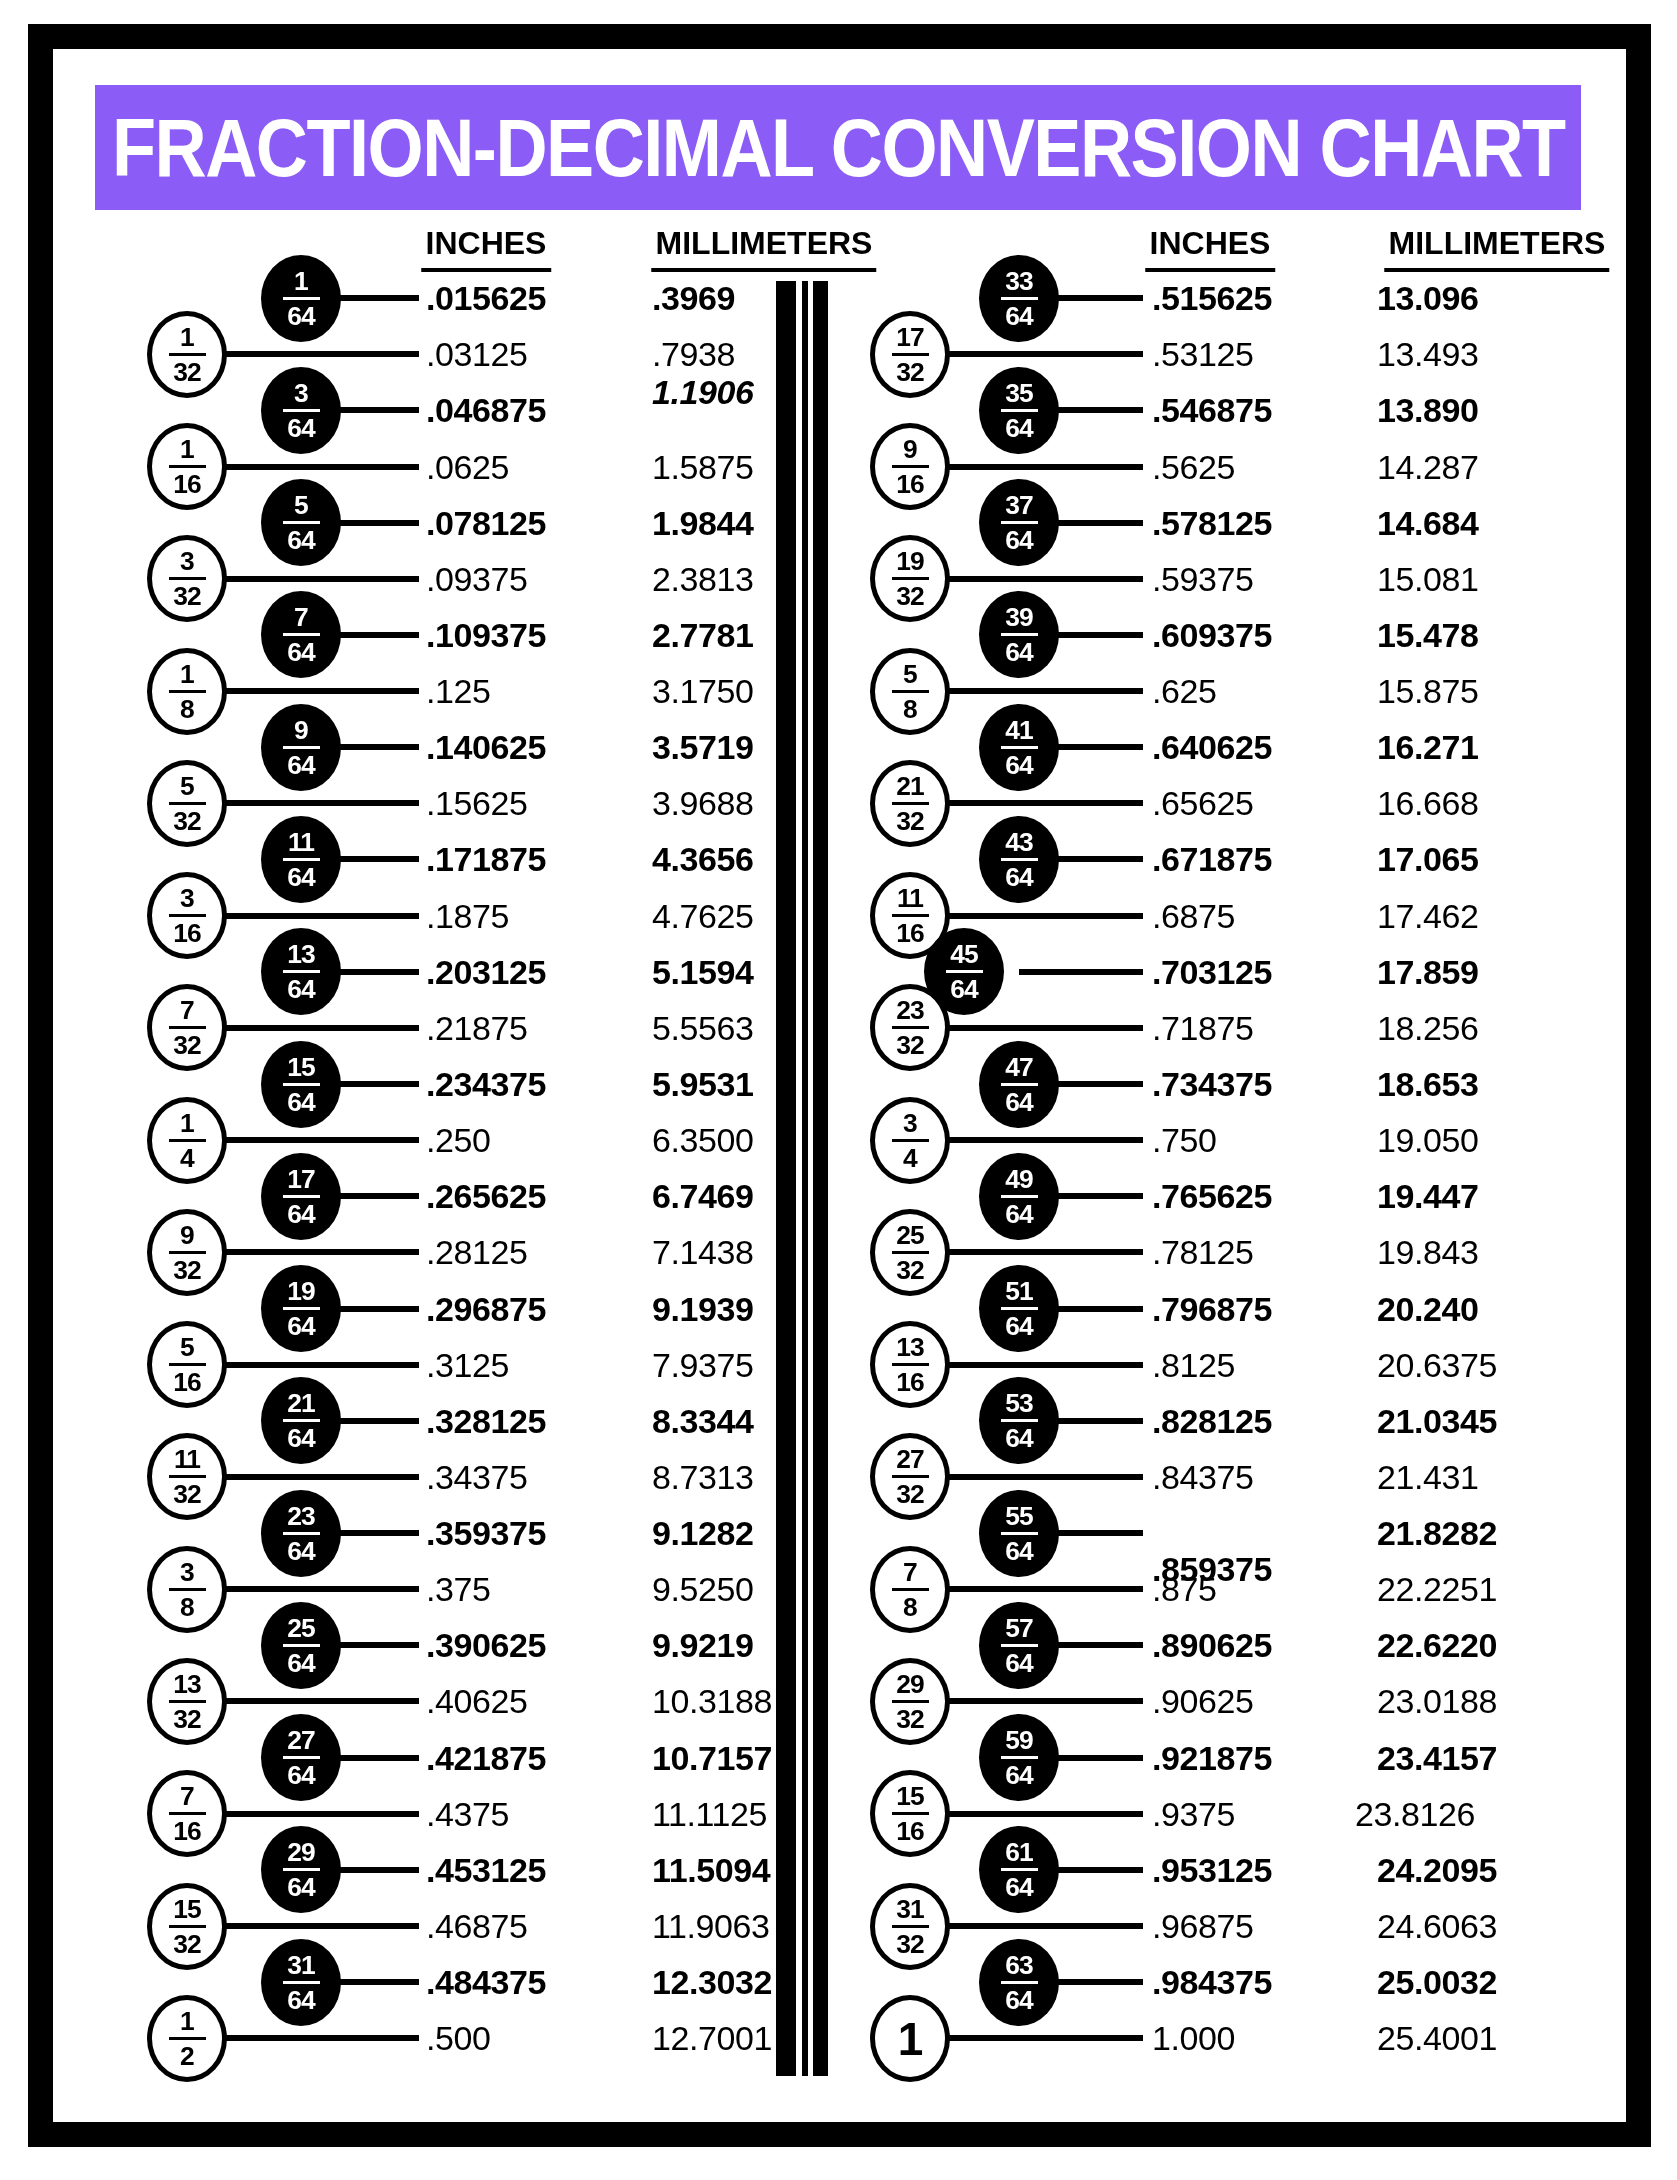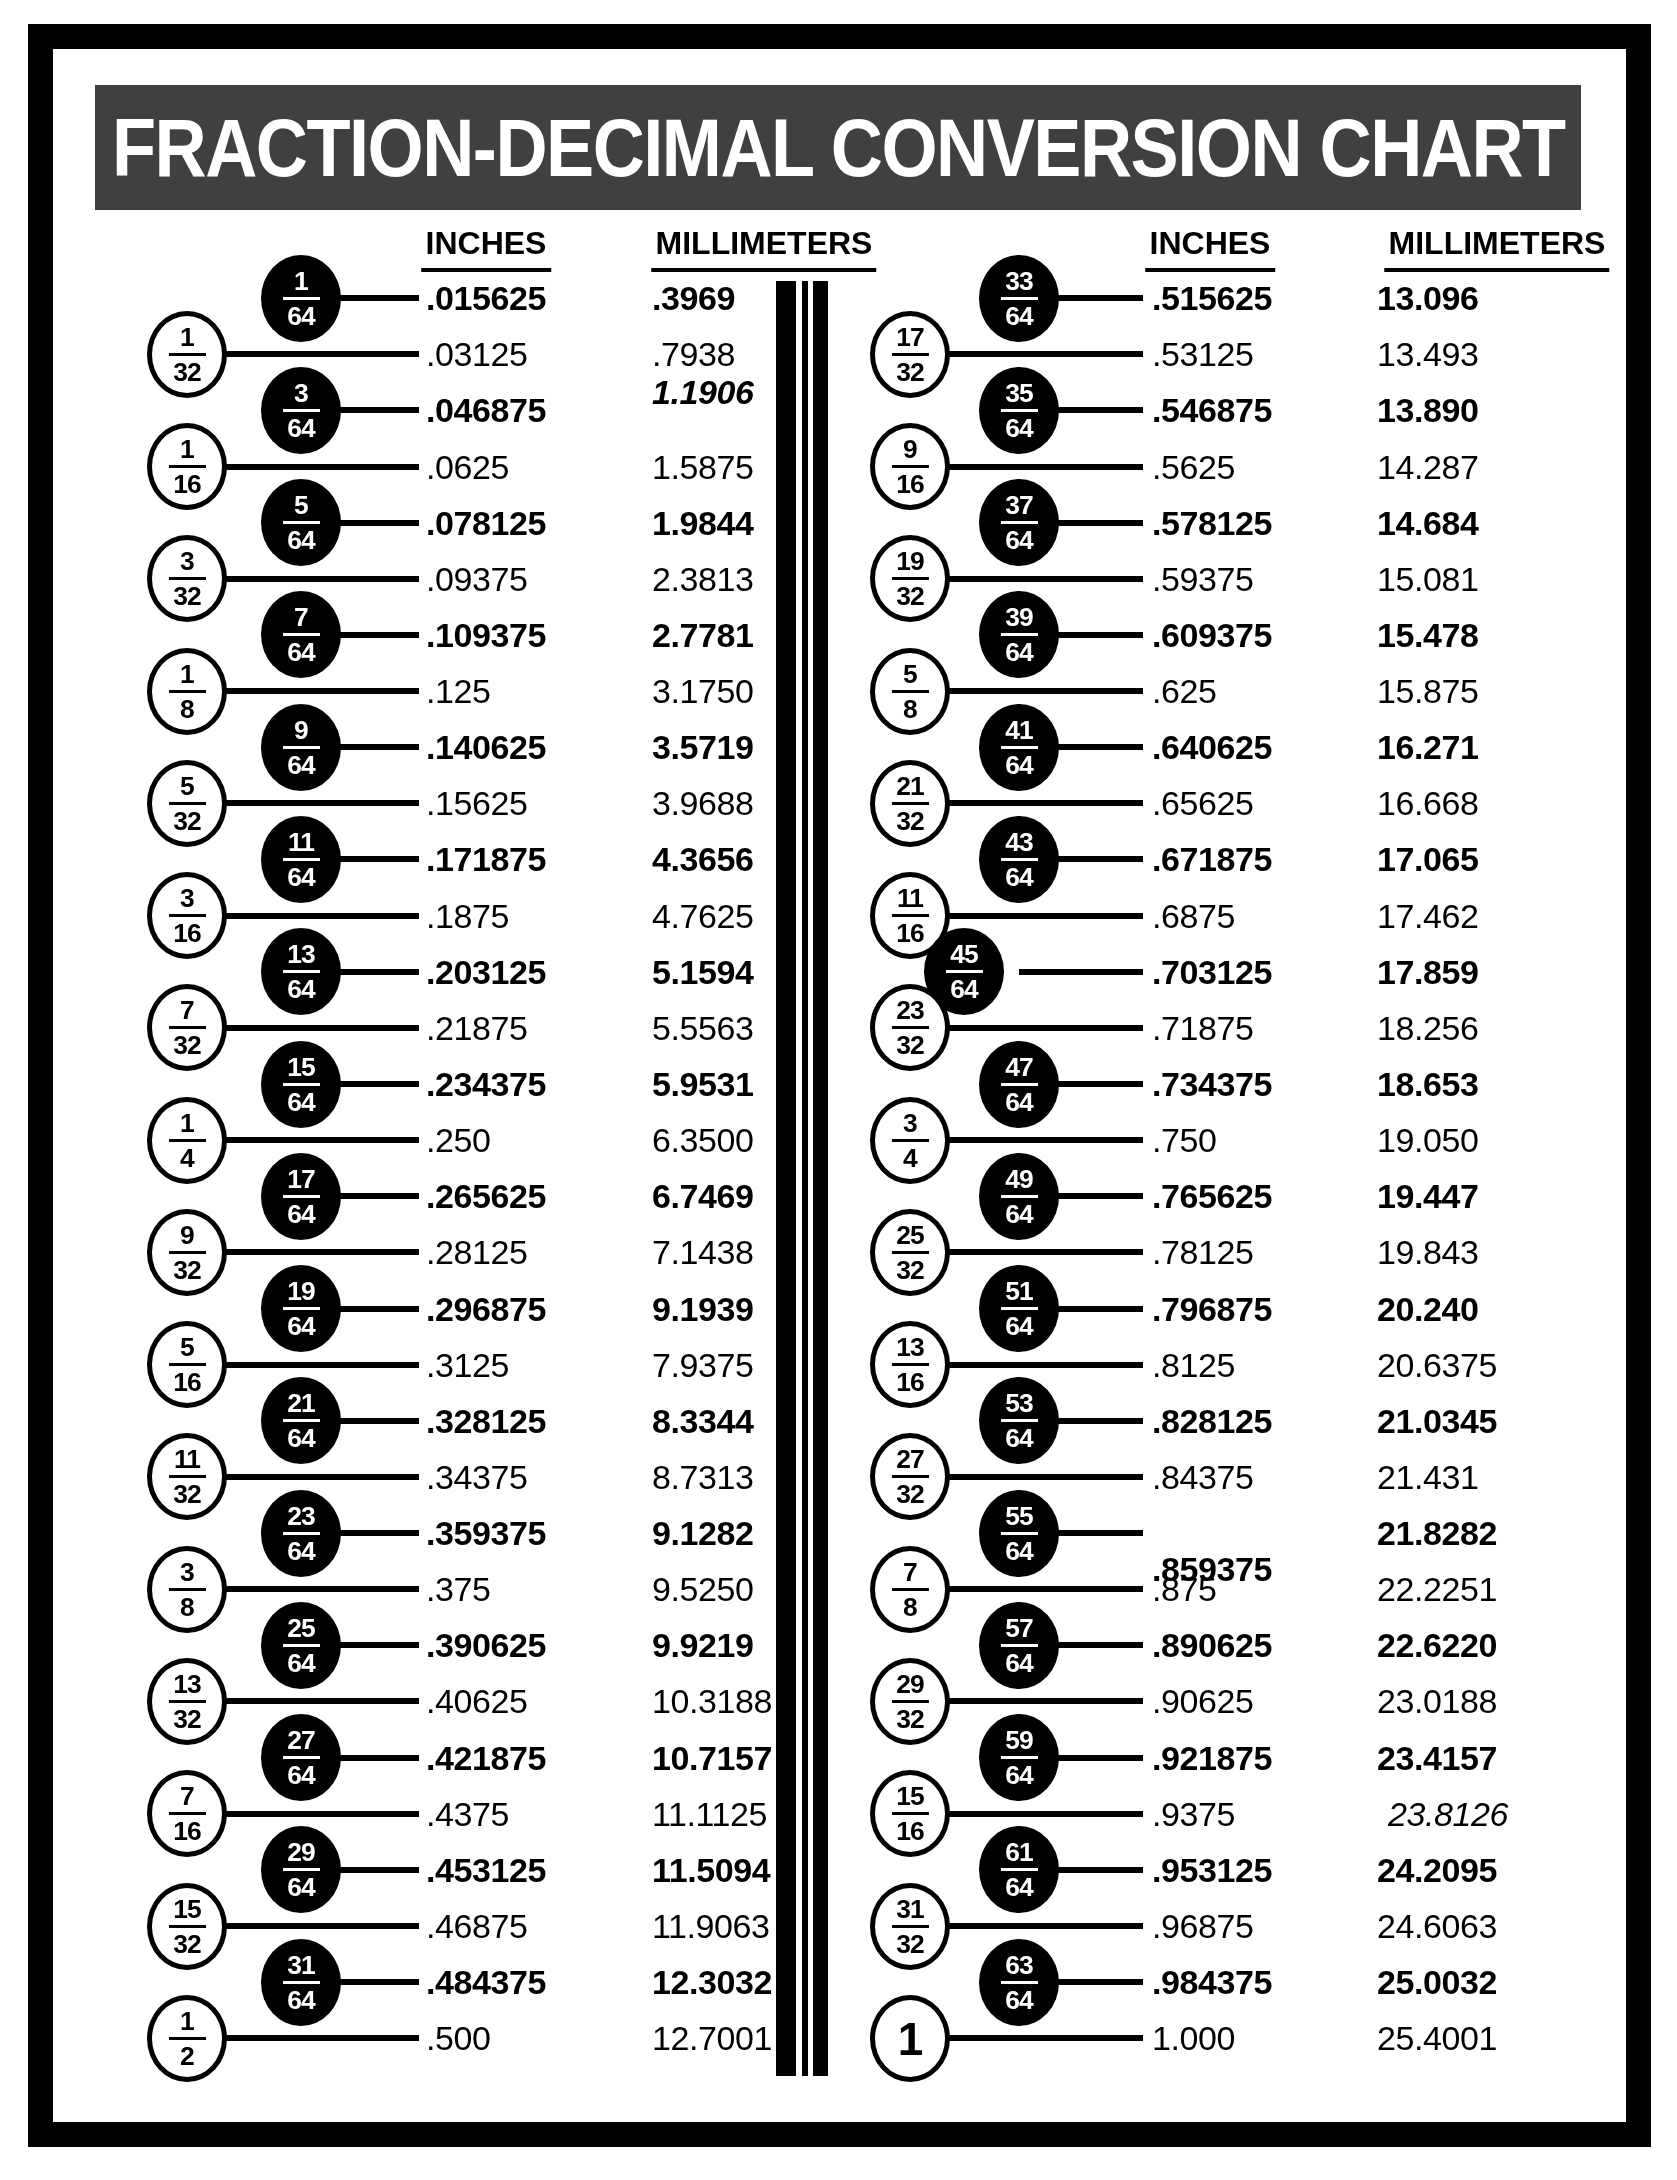--- a/index.html
+++ b/index.html
@@ -1,21 +1,21 @@
 <!DOCTYPE html>
 <html style="font-size:13.6px"><head>
 <meta charset="utf-8">
 <style>
   html,body{margin:0;padding:0;background:#fff;}
   #page{position:relative;width:1677px;height:2181px;background:#fff;overflow:hidden;
         font-family:"Liberation Sans",sans-serif;color:#000;}
   #frame{position:absolute;left:28px;top:24px;width:1623px;height:2123px;
          border:25.6px solid #000;box-sizing:border-box;}
   #banner{position:absolute;left:95px;top:85px;width:1486px;height:125px;
-          background:#404040;display:flex;align-items:center;justify-content:center;}
+          background:#8b5cf6;display:flex;align-items:center;justify-content:center;}
   #banner .t{color:#fff;font-weight:700;font-size:82px;letter-spacing:-1.7px;
              transform:scaleX(0.88);transform-origin:center;white-space:nowrap;}
   .hdr{position:absolute;top:225px;transform:translateX(-50%);font-weight:700;font-size:32px;
        border-bottom:4.3px solid #000;padding:0 4.3px 6px 4.3px;white-space:nowrap;}
   .divider{position:absolute;top:281px;height:1795px;}
   .dbar{position:absolute;top:0;height:100%;background:#000;}
   .connector{position:absolute;height:6px;background:#000;}
   .circle{position:absolute;width:80px;height:87px;border-radius:50%;box-sizing:border-box;
           display:flex;flex-direction:column;align-items:center;justify-content:center;line-height:1;}
   .circle.filled{background:#000;color:#fff;}
@@ -581,21 +581,21 @@
   <div class="val inches bold" style="left: 1152px; top: 1758px;">.921875</div>
   <div class="val mm bold" style="left: 1377px; top: 1758px;">23.4157</div>
 
   <div class="connector" style="left: 910px; top: 1811px; width: 233px;"></div>
   <div class="circle outline" style="left: 870px; top: 1770px;">
     <div class="num">15</div>
     <div class="bar"></div>
     <div class="den">16</div>
   </div>
   <div class="val inches" style="left: 1152px; top: 1814px;">.9375</div>
-  <div class="val mm" style="left: 1388px; top: 1814px; font-style: italic;">23.8126</div>
+  <div class="val mm" style="left: 1355px; top: 1814px;">23.8126</div>
 
   <div class="connector" style="left: 1019px; top: 1867px; width: 124px;"></div>
   <div class="circle filled" style="left: 979px; top: 1826px;">
     <div class="num">61</div>
     <div class="bar"></div>
     <div class="den">64</div>
   </div>
   <div class="val inches bold" style="left: 1152px; top: 1870px;">.953125</div>
   <div class="val mm bold" style="left: 1377px; top: 1870px;">24.2095</div>
 

